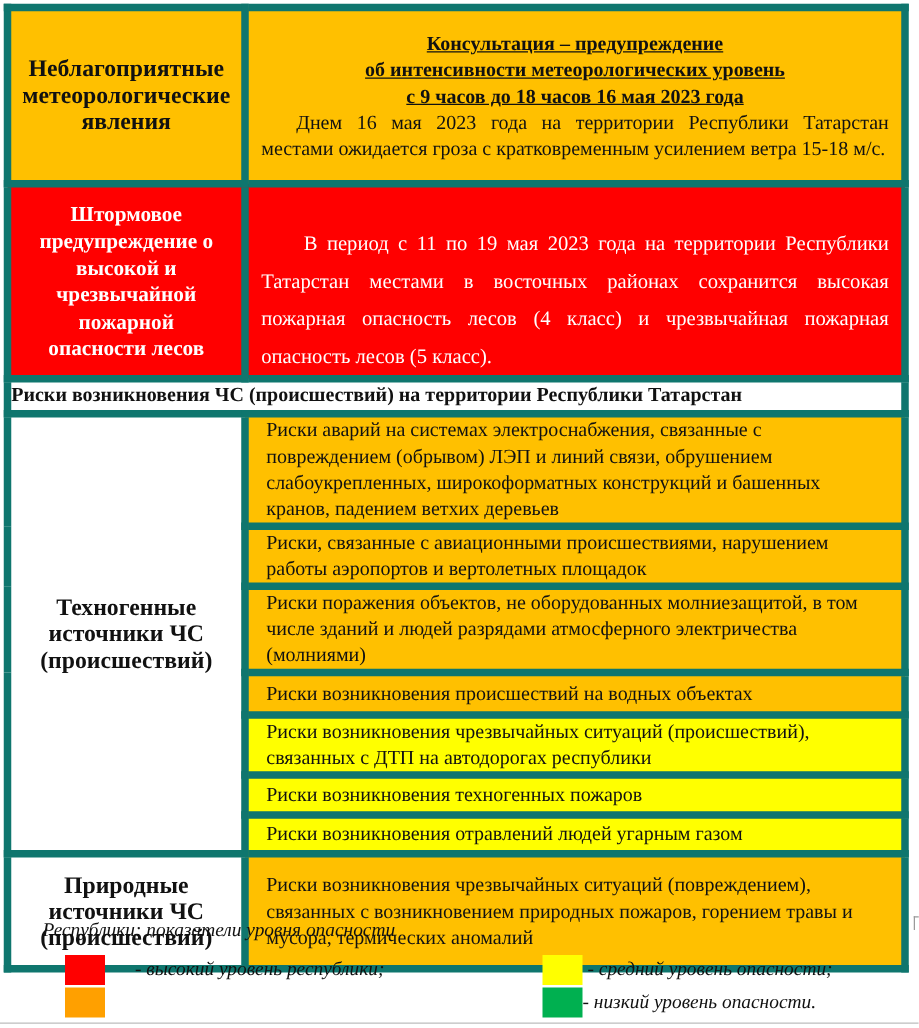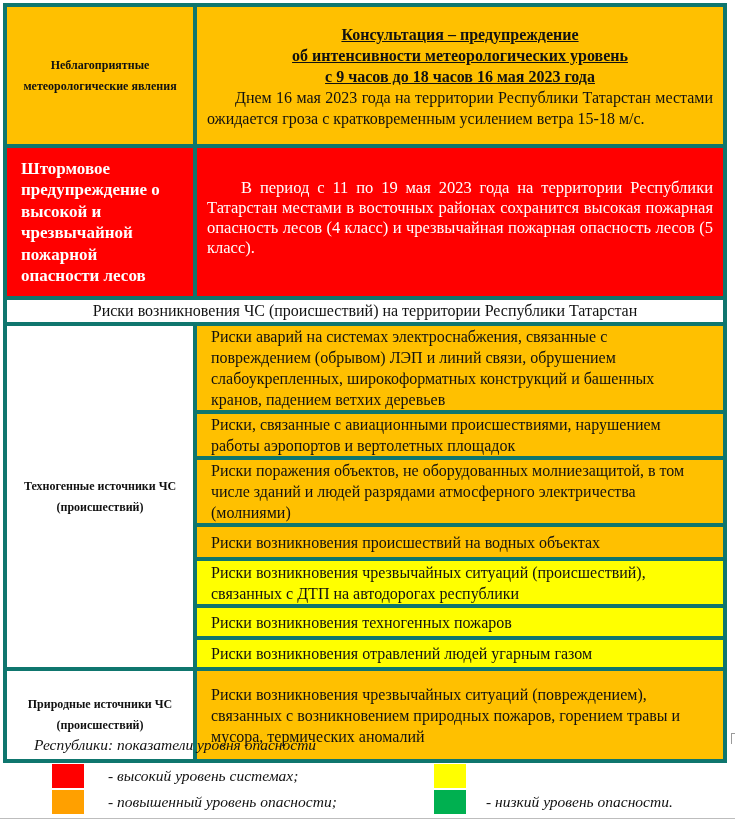--- a/index.html
+++ b/index.html
@@ -1,30 +1,30 @@
 <!DOCTYPE html>
 <html><head>
 <meta charset="utf-8">
 <style>
   html,body{margin:0;padding:0;background:#ffffff;}
   body{width:735px;height:822px;position:relative;overflow:hidden;font-family:"Liberation Serif","DejaVu Serif",serif;color:#111;}
   .tbl{position:absolute;left:3px;top:3px;width:724px;border-collapse:collapse;table-layout:fixed;}
-  .tbl td{border:4px solid #0f766e;padding:0 8px;vertical-align:middle;}
-  .c-left{width:174px;text-align:center;font-weight:bold;font-size:12px;line-height:21px;}
+  .tbl td{border:6px solid #0f766e;padding:0 8px;vertical-align:middle;}
+  .c-left{width:174px;text-align:center;font-weight:bold;font-size:19px;line-height:21px;}
   .c-right{font-size:16px;line-height:21px;}
   .amber{background:#ffc000;}
   .red{background:#ff0000;}
   .orange{background:#ffc000;}
   .yellow{background:#ffff00;}
   .white{background:#ffffff;}
   .head-title{text-align:center;font-weight:bold;text-decoration:underline;font-size:16px;line-height:21px;}
   .para{text-align:justify;text-indent:28px;font-size:16px;line-height:21px;}
-  .red-left{color:#ffffff;font-weight:bold;text-align:left;font-size:17px;line-height:21.5px;}
-  .red-right{color:#ffffff;text-align:justify;text-indent:34px;font-size:16.5px;line-height:20px;padding:0 10px !important;}
-  .banner{text-align:center;font-weight:normal;font-size:16px;height:22px;padding:0 !important;}
+  .red-left{color:#ffffff;font-weight:bold;text-align:center;font-size:17px;line-height:21.5px;}
+  .red-right{color:#ffffff;text-align:justify;text-indent:34px;font-size:16.5px;line-height:30px;padding:0 10px !important;}
+  .banner{font-weight:bold;font-size:16px;height:22px;padding:0 !important;}
   .risk{font-size:16px;line-height:21px;padding:0 14px !important;}
   .legend-title{position:absolute;left:34px;top:736px;font-style:italic;font-size:15.5px;}
   .legend-item{position:absolute;display:flex;align-items:center;font-style:italic;font-size:15.5px;}
   .swatch{width:32px;height:24px;display:inline-block;}
   .legend-text{margin-left:24px;white-space:nowrap;}
   .bottom-rule{position:absolute;left:0;top:818px;width:735px;height:1px;background:#bdbdbd;}
   .corner-mark{position:absolute;left:731px;top:733px;width:5px;height:10px;border-left:1px solid #9a9a9a;border-top:1px solid #9a9a9a;}
 </style>
 </head>
 <body>
@@ -79,27 +79,27 @@
   </tr>
 </tbody>
   </table>
 
 <div class="corner-mark"></div>
 
 <div class="legend-title">Республики: показатели уровня опасности</div>
 
 <div class="legend-item" style="left:52px;top:764px;">
   <span class="swatch" style="background:#ff0000"></span>
-  <span class="legend-text">- высокий уровень системах;</span>
+  <span class="legend-text">- высокий уровень республики;</span>
 </div>
 <div class="legend-item" style="left:52px;top:790px;">
   <span class="swatch" style="background:#ffa000"></span>
-  <span class="legend-text">- повышенный уровень опасности;</span>
 </div>
 <div class="legend-item" style="left:434px;top:764px;">
   <span class="swatch" style="background:#ffff00"></span>
+  <span class="legend-text" style="margin-left:4px;">- средний уровень опасности;</span>
 </div>
 <div class="legend-item" style="left:434px;top:790px;">
   <span class="swatch" style="background:#00b050"></span>
-  <span class="legend-text" style="margin-left:20px;">- низкий уровень опасности.</span>
+  <span class="legend-text" style="margin-left:0;">- низкий уровень опасности.</span>
 </div>
 
 <div class="bottom-rule"></div>
 
 </body></html>

